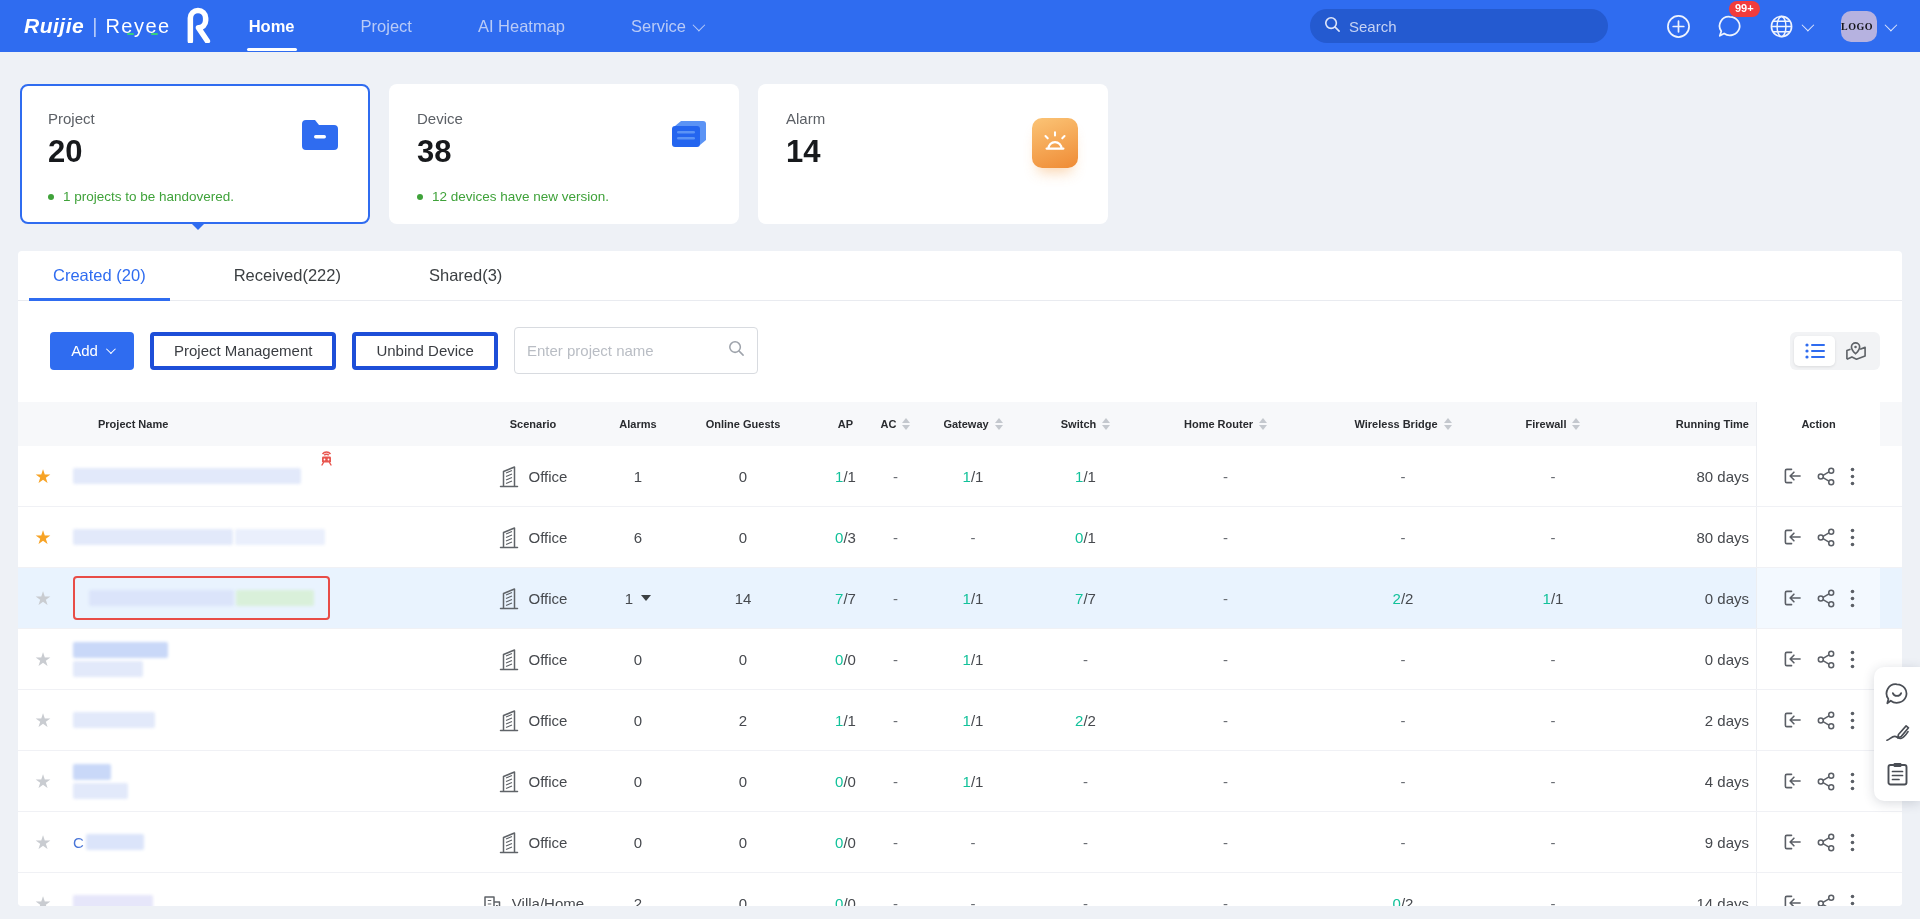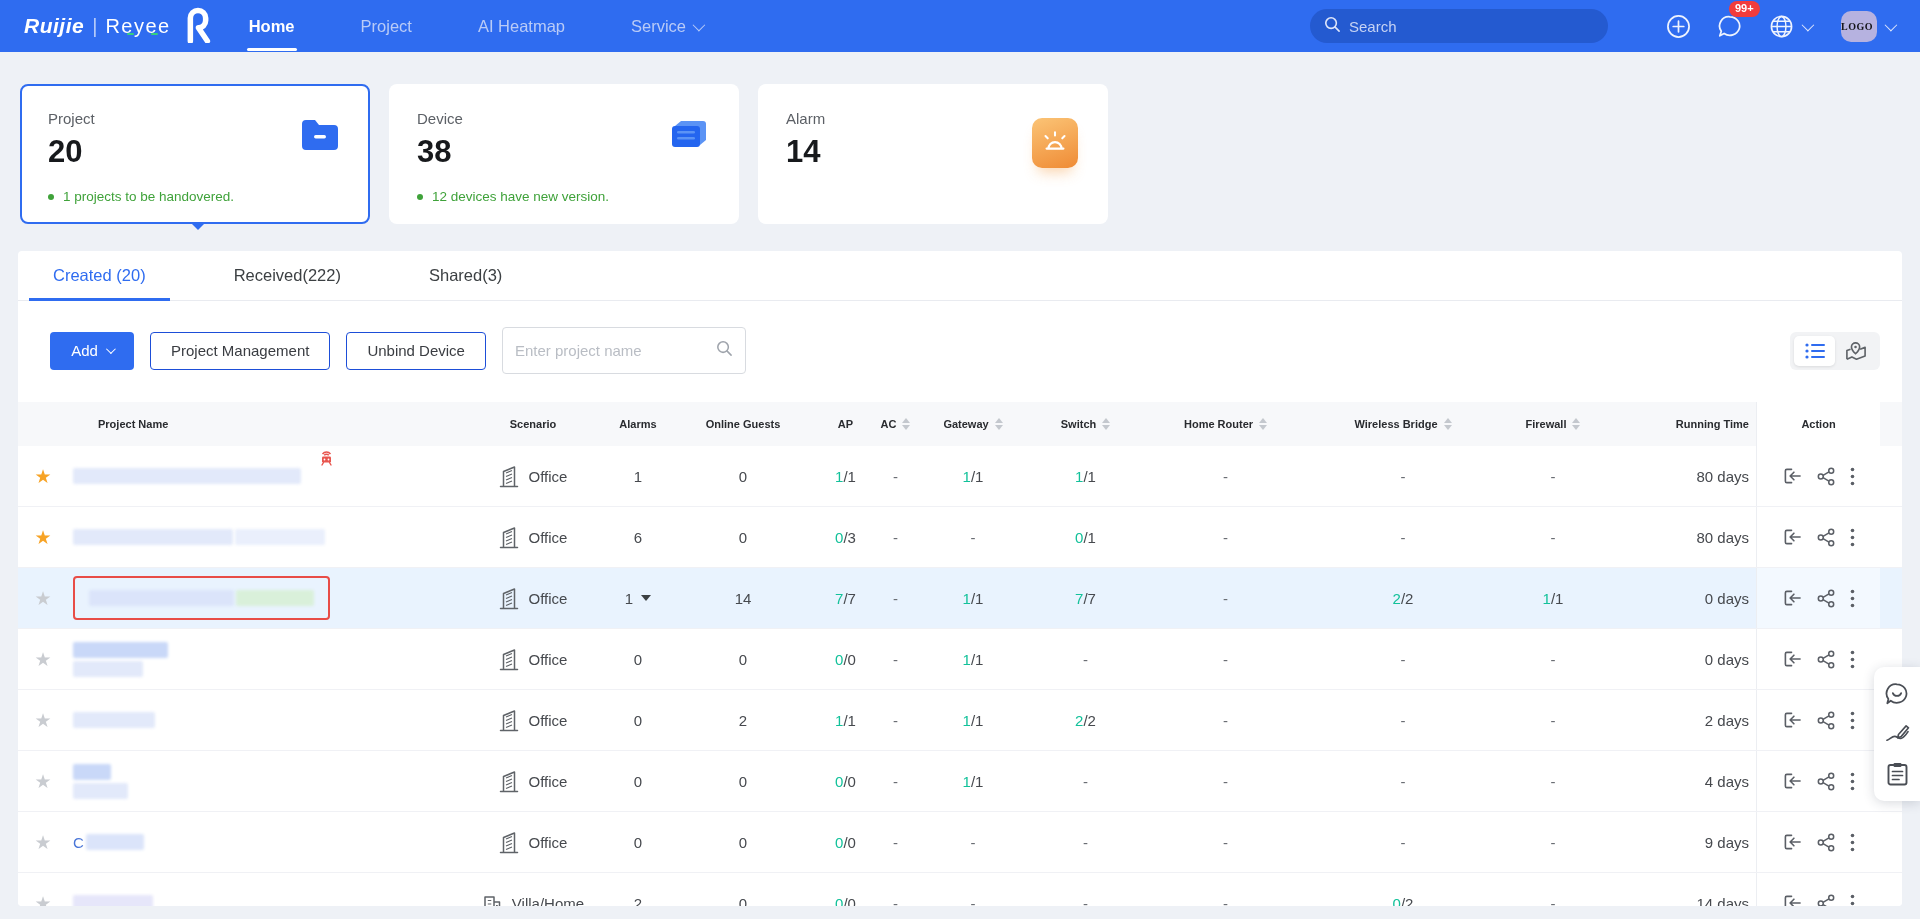--- a/index.html
+++ b/index.html
@@ -43,21 +43,21 @@
 
   
   .panel{margin:27px 18px 0;background:#fff;border-radius:4px;height:655px;overflow:hidden;position:relative;}
   .tabs{display:flex;padding:0 33px;border-bottom:1px solid #e9ebf0;height:50px;align-items:flex-end;}
   .tab{font-size:16.5px;color:#3c4043;padding:0 2px 15px;margin-right:84px;position:relative;cursor:pointer;}
   .tab.active{color:#2f6cf0;}
   .tab.active::after{content:"";position:absolute;left:-22px;right:-22px;bottom:-1px;height:3px;background:#2f6cf0;}
   .toolbar{display:flex;align-items:center;padding:26px 22px 0 32px;}
   .btn-add{width:84px;height:38px;background:#2f6cf0;border:none;border-radius:4px;color:#fff;font-size:15px;display:flex;align-items:center;justify-content:center;gap:8px;cursor:pointer;}
   .btn-add .chev{border-color:#fff;width:7px;height:7px;}
-  .btn{height:38px;background:#fff;border:1px solid #1d4ed8;border-radius:4px;padding:0 20px;font-size:15px;color:#3a3d42;margin-left:16px;display:flex;align-items:center;cursor:pointer;}
+  .btn{height:38px;background:#fff;border:4px solid #1d4ed8;border-radius:4px;padding:0 20px;font-size:15px;color:#3a3d42;margin-left:16px;display:flex;align-items:center;cursor:pointer;}
   .search-box{margin-left:16px;width:244px;height:47px;border:1px solid #d8dbe0;border-radius:4px;display:flex;align-items:center;padding:0 12px;}
   .search-box input{flex:1;border:none;outline:none;font-size:15px;color:#5c6066;}
   .search-box input::placeholder{color:#b9bdc4;}
   .view-toggle{margin-left:auto;background:#f2f3f5;border-radius:6px;padding:4px;display:flex;}
   .vt-btn{width:41px;height:30px;border-radius:5px;display:flex;align-items:center;justify-content:center;cursor:pointer;}
   .vt-btn.active{background:#fff;box-shadow:0 1px 3px rgba(0,0,0,.1);}
 
   
   .table{margin-top:28px;}
   .thead{display:flex;height:44px;background:#f7f8fa;align-items:center;font-weight:700;font-size:11px;color:#292b2f;}

